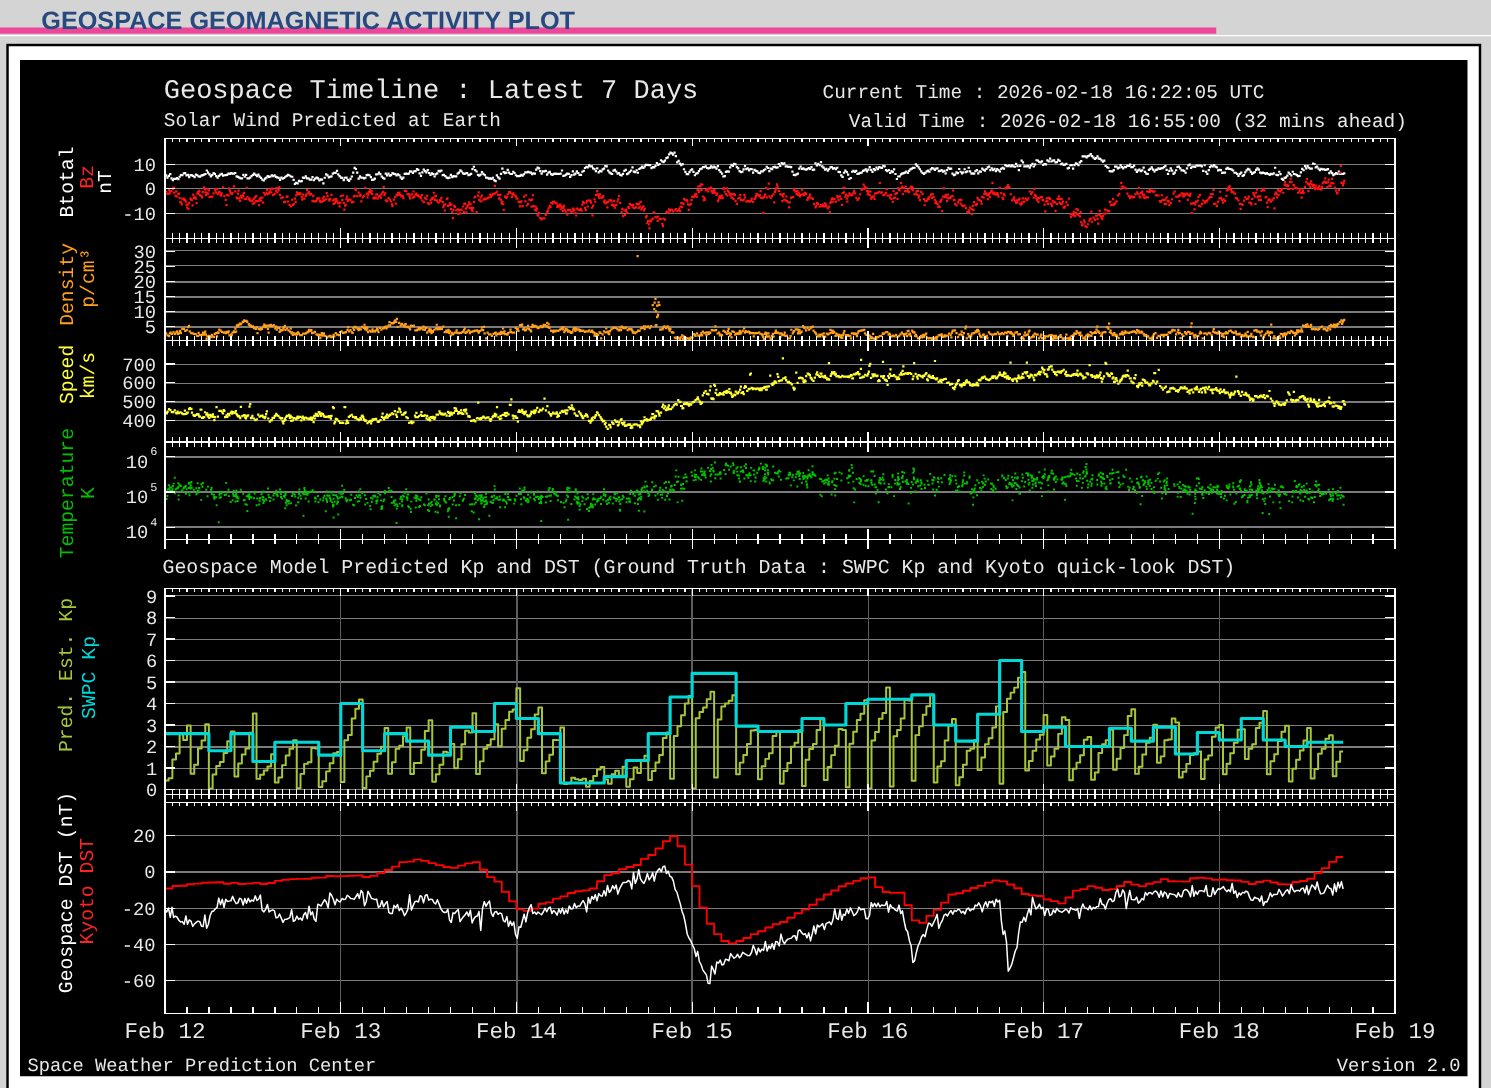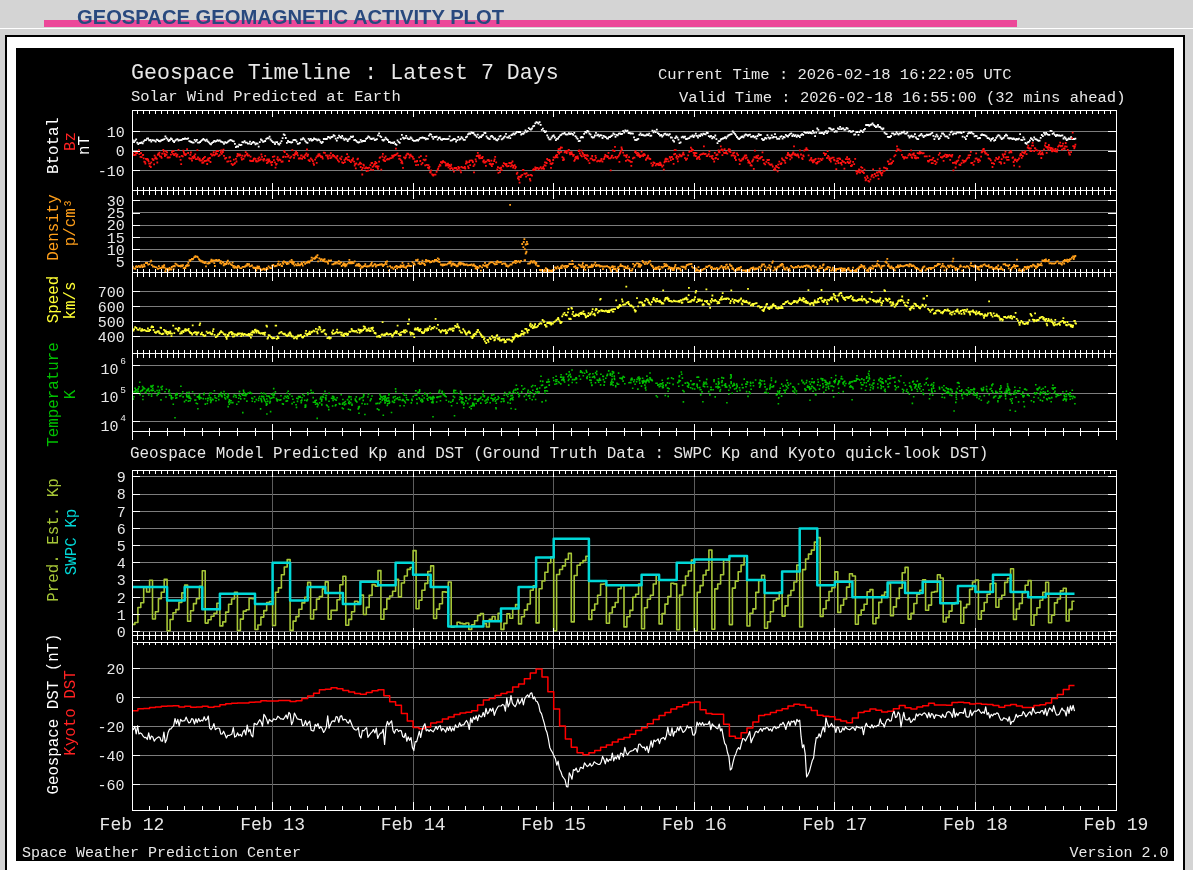--- a/index.html
+++ b/index.html
@@ -1,16 +1,16 @@
 <!DOCTYPE html>
 <html><head><meta charset="utf-8"><style>
 html,body{margin:0;padding:0;background:#d4d4d4;width:1193px;height:870px;overflow:hidden}
 *{box-sizing:border-box}
-#hdr{position:absolute;left:0;top:0;width:973px;height:27px;border-bottom:7px solid #ec4899;
-  font-family:"Liberation Sans",sans-serif;font-weight:bold;font-size:20.2px;color:#28497e;margin-left:44px;}
+#hdr{position:absolute;left:0;top:0;width:973px;height:27px;border-bottom:5px solid #ec4899;
+  font-family:"Liberation Sans",sans-serif;font-weight:bold;font-size:20.2px;color:#28497e;}
 #hdr span{position:absolute;left:33px;top:5.5px}
 #hdrw{position:absolute;left:0;top:28px;width:1193px;height:1px;background:#fff}
 #box{position:absolute;left:5px;top:35px;width:1180px;height:841px;background:#fff;border:2px solid #000}
 #blk{position:absolute;left:16px;top:48px;width:1158px;height:813px;background:#000}
 </style></head>
 <body>
 <div id="hdr">
     <span>GEOSPACE GEOMAGNETIC ACTIVITY PLOT</span>
   </div>
 <div id="hdrw"></div>

